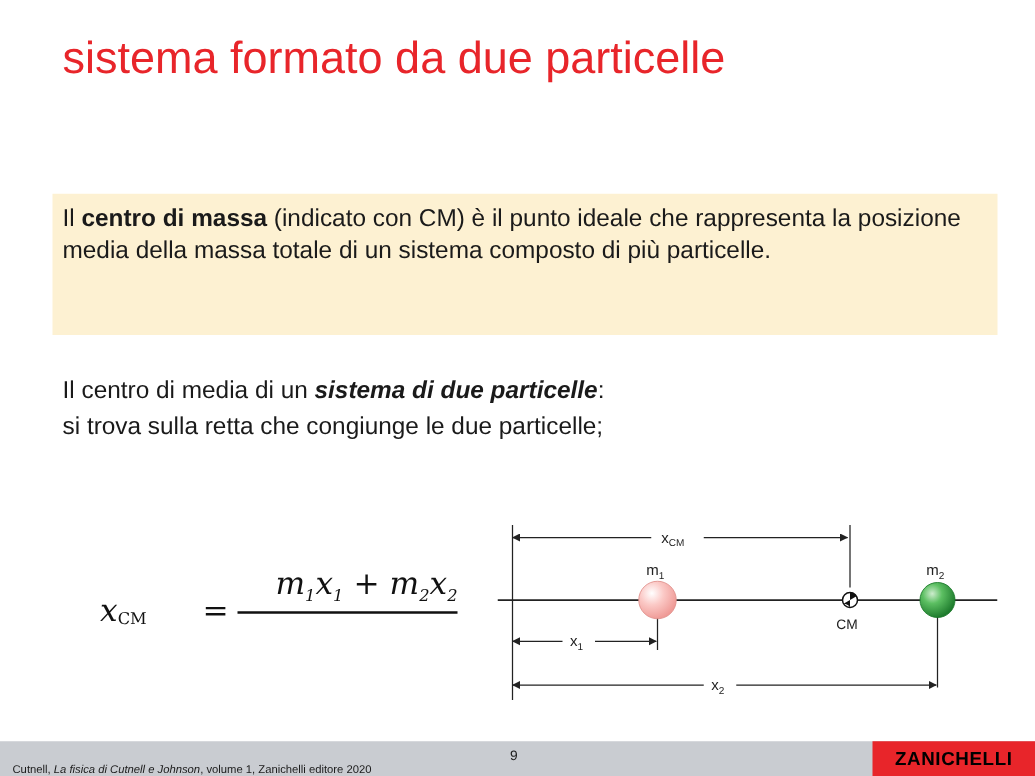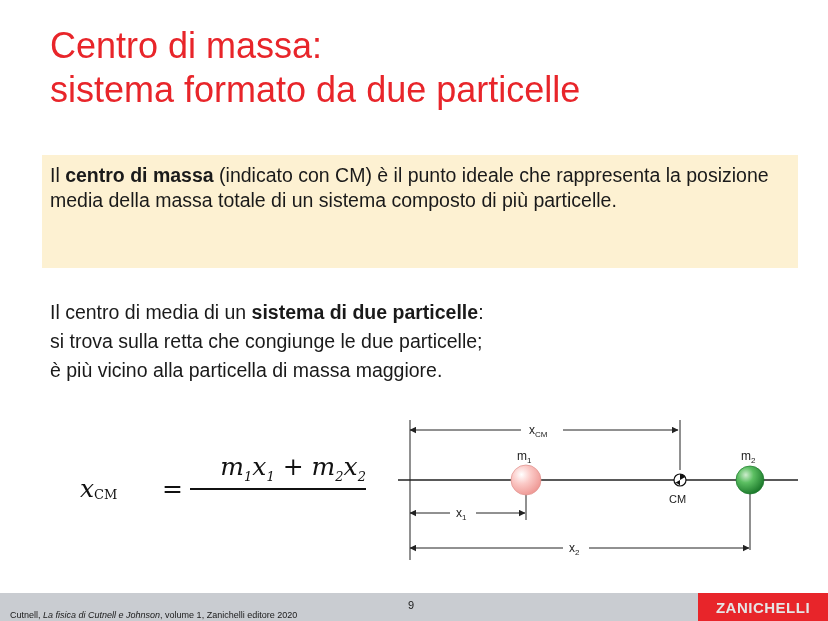--- a/index.html
+++ b/index.html
@@ -55,21 +55,21 @@
 
   .body-text {
     position: absolute;
     left: 50px;
     top: 298px;
     width: 700px;
     font-size: 19.5px;
     line-height: 29px;
     color: #1a1a1a;
   }
-  .body-text b { font-weight: bold; }
+  .body-text b { font-weight: bold; font-style: italic; }
 
   
   .formula {
     position: absolute;
     left: 80px;
     top: 452px;
     width: 290px;
     height: 80px;
     color: #111;
     font-family: "DejaVu Serif", serif;
@@ -156,48 +156,46 @@
     font-size: 11px;
     color: #1a1a1a;
   }
   .logo-box {
     position: absolute;
     right: 0px;
     top: 593px;
     width: 130px;
     height: 28px;
     background: #e8252a;
-    color: #e5e5e5;
+    color: #000000;
     font-size: 15px;
     font-weight: bold;
     letter-spacing: 0.5px;
     display: flex;
     align-items: center;
     justify-content: center;
   }
 </style>
 </head>
 <body>
 
 <div class="slide">
 
   <div class="title">
-    <span>Centro di massa:</span>
     <span class="line2">sistema formato da due particelle</span>
   </div>
 
   <div class="callout"></div>
   <div class="callout-text">
     <span>Il </span><b>centro di massa</b><span> (indicato con CM) è il punto ideale che rappresenta la posizione media della massa totale di un sistema composto di più particelle.</span>
   </div>
 
   <div class="body-text">
     <span>Il centro di media di un </span><b>sistema di due particelle</b><span>:</span><br>
     <span>si trova sulla retta che congiunge le due particelle;</span><br>
-    <span>è più vicino alla particella di massa maggiore.</span>
   </div>
 
   <div class="formula">
     <span class="lhs"><span>x</span><sub>CM</sub></span>
     <span class="eq">=</span>
     <div class="frac">
       <div class="num"><span>m</span><sub>1</sub><span>x</span><sub>1</sub> <span class="op">+</span> <span>m</span><sub>2</sub><span>x</span><sub>2</sub></div>
       <div class="bar"></div>
     </div>
   </div>

